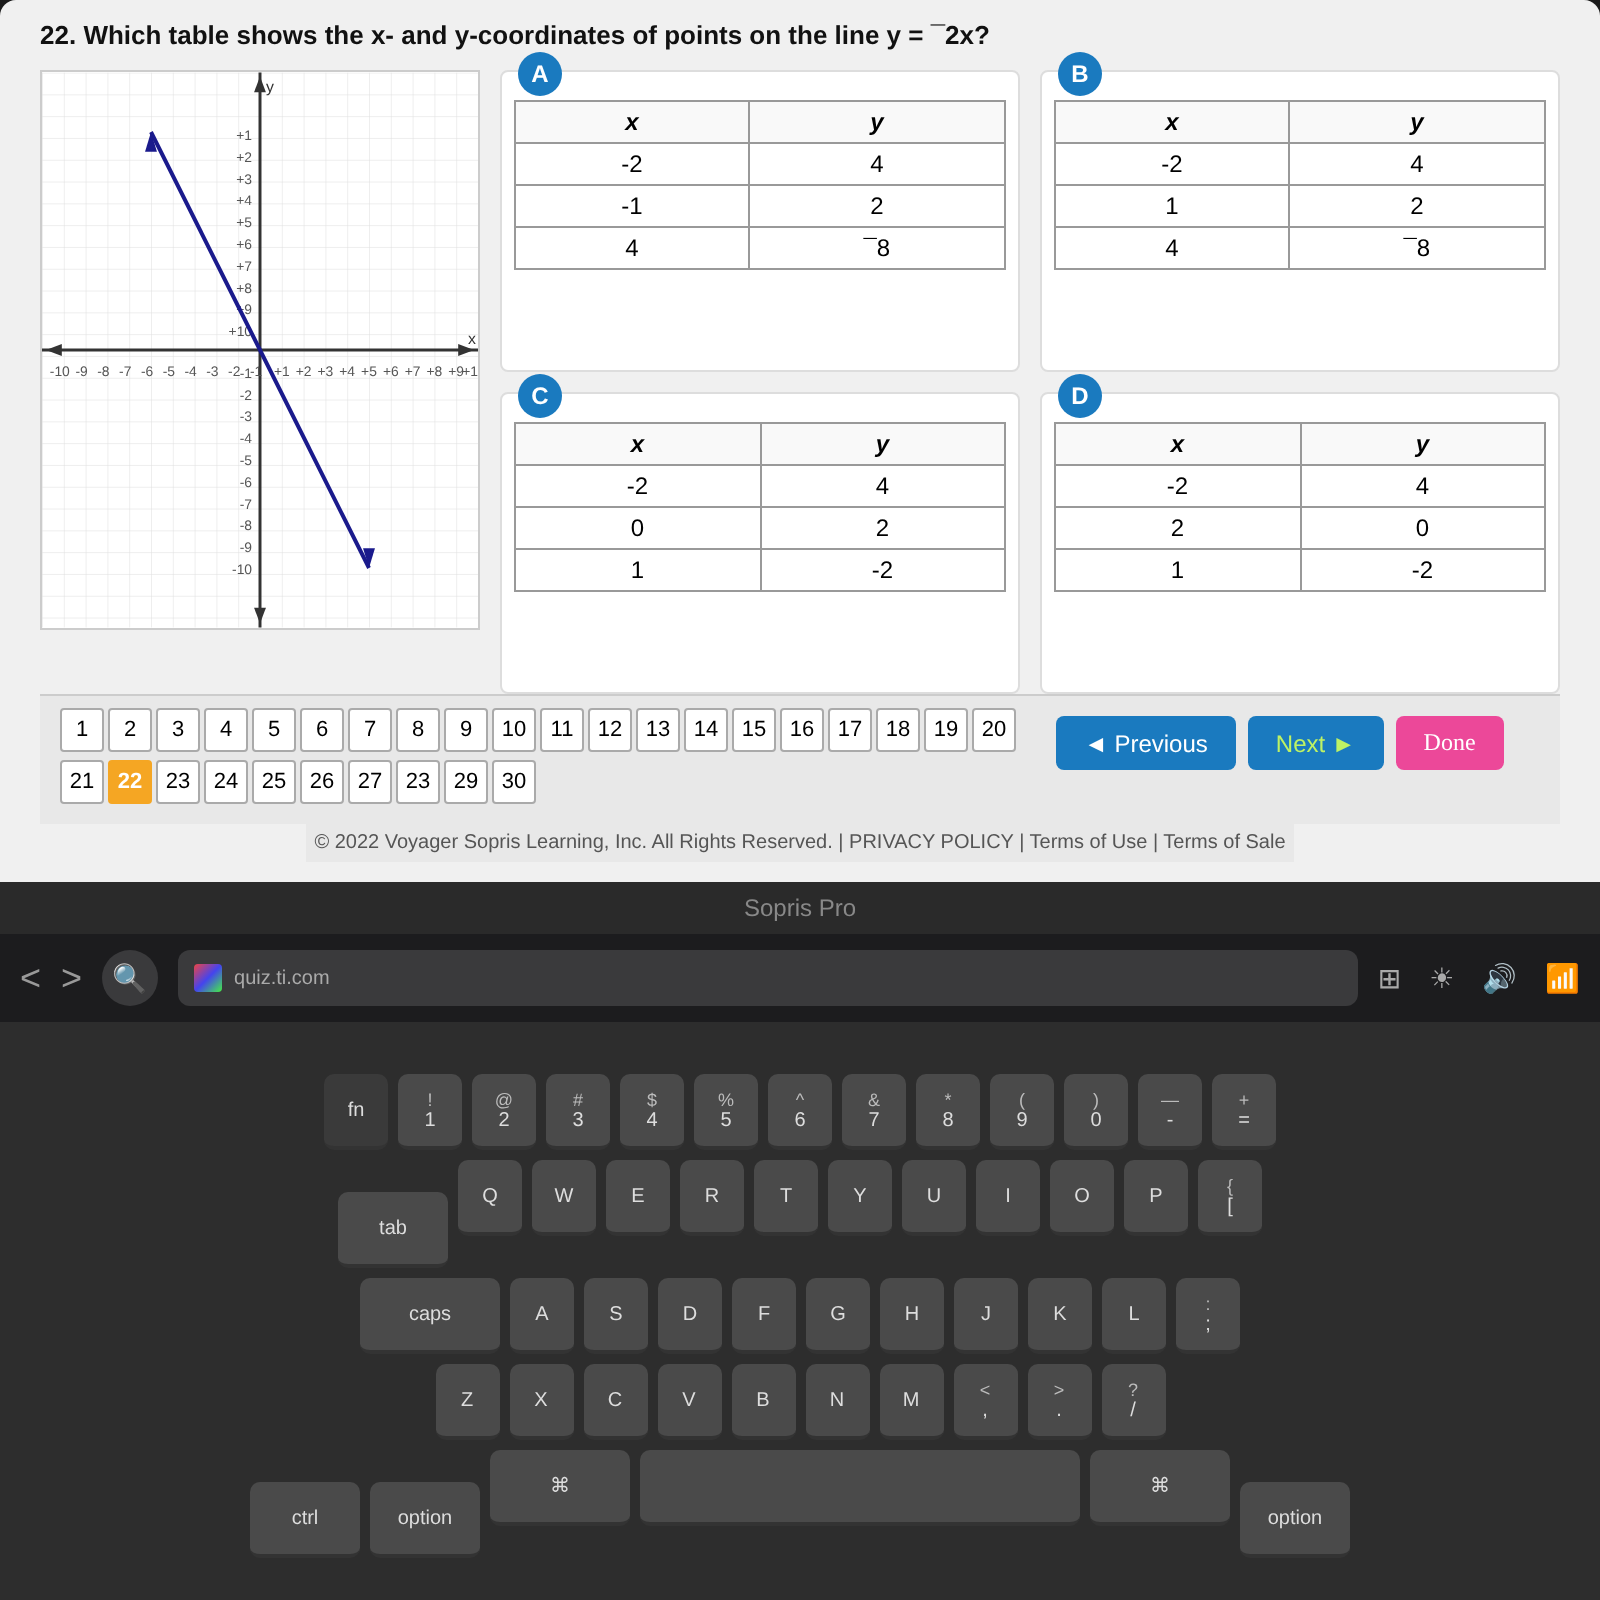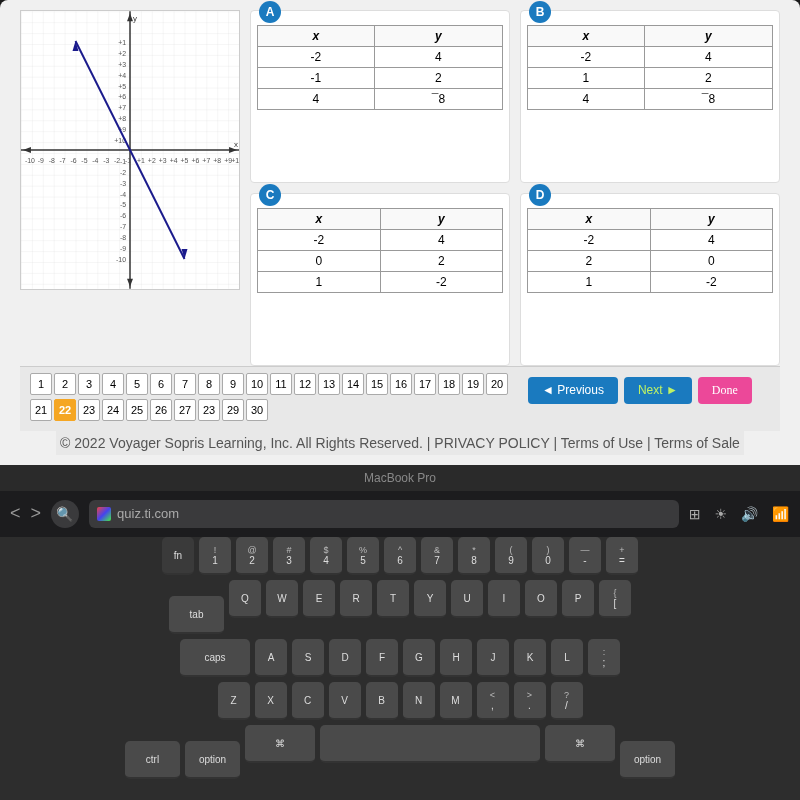--- a/index.html
+++ b/index.html
@@ -184,21 +184,21 @@
       border: none;
       padding: 6px 14px;
       border-radius: 4px;
       font-size: 12px;
       cursor: pointer;
       font-family: Liberation Serif, serif;
     }
 
     .copyright {
       text-align: center;
-      font-size: 14px;
+      font-size: 10px;
       color: #555;
       padding: 4px;
       background: #e8e8e8;
     }
 
     
     .macbook-label {
       text-align: center;
       color: #888;
       font-size: 12px;
@@ -247,39 +247,39 @@
 
     .taskbar-favicon {
       width: 14px;
       height: 14px;
       background: linear-gradient(135deg, #e44, #44e, #4e4);
       border-radius: 2px;
     }
 
     .taskbar-url {
       color: #aaa;
-      font-size: 13px;
+      font-size: 10px;
       flex: 1;
     }
 
     .taskbar-icons {
       display: flex;
       align-items: center;
       gap: 14px;
     }
 
     .taskbar-icon {
       color: #aaa;
       font-size: 14px;
     }
 
     
     .keyboard {
       background: #2d2d2d;
-      padding: 0 16px 16px;
+      padding: 26px 16px 16px;
       flex: 1;
     }
 
     .key-row {
       display: flex;
       justify-content: center;
       gap: 5px;
       margin-bottom: 5px;
     }
 
@@ -307,20 +307,23 @@
     .key.wide { min-width: 55px; margin-top: 16px; }
     .key.wider { min-width: 70px; }
     .key.widest { min-width: 90px; }
     .key.space { min-width: 220px; }
     .key.fn { background: #3a3a3a; }
   </style>
 </head>
 <body>
 
 <div class="screen">
+  <div class="question-text">
+    <span>22</span>. <span>Which table shows the x- and y-coordinates of points on the line y = ¯2x?</span>
+  </div>
 
   <div class="content-area">
 
     <div class="graph-container">
       <svg viewBox="0 0 220 280">
 
         <defs>
           <pattern id="smallGrid" width="11" height="11" patternUnits="userSpaceOnUse">
             <path d="M 11 0 L 0 0 0 11" fill="none" stroke="#ddd" stroke-width="0.5"></path>
           </pattern>
@@ -541,21 +544,21 @@
         <button class="btn-prev">◄ Previous</button>
         <button class="btn-next">Next ►</button>
         <button class="btn-done">Done</button>
       </div>
     </div>
   </div>
 
   <div class="copyright">© 2022 Voyager Sopris Learning, Inc. All Rights Reserved. | PRIVACY POLICY | Terms of Use | Terms of Sale</div>
 </div>
 
-<div class="macbook-label">MacBook Pro</div>
+<div class="macbook-label">Sopris Pro</div>
 
 <div class="taskbar">
   <span class="taskbar-arrow">&lt;</span>
   <span class="taskbar-arrow">&gt;</span>
   <div class="taskbar-search">🔍</div>
   <div class="taskbar-address">
     <div class="taskbar-favicon"></div>
     <span class="taskbar-url">quiz.ti.com</span>
   </div>
   <div class="taskbar-icons">

